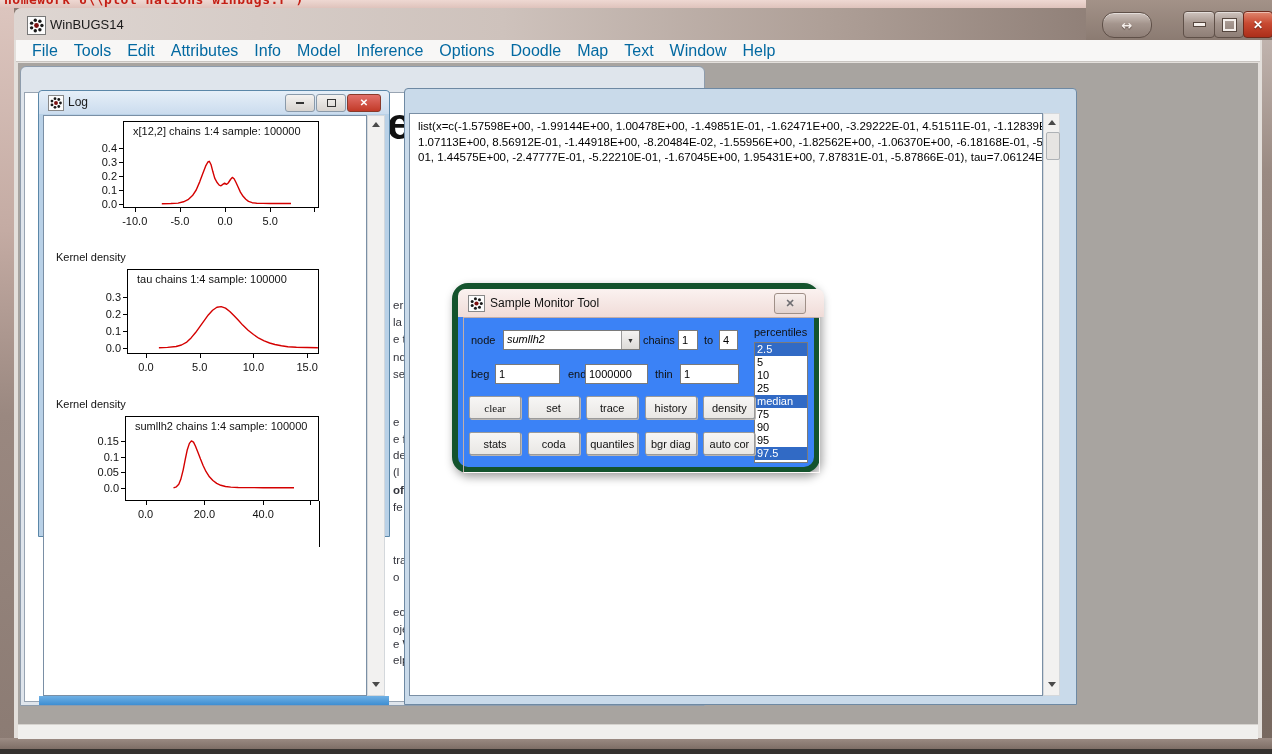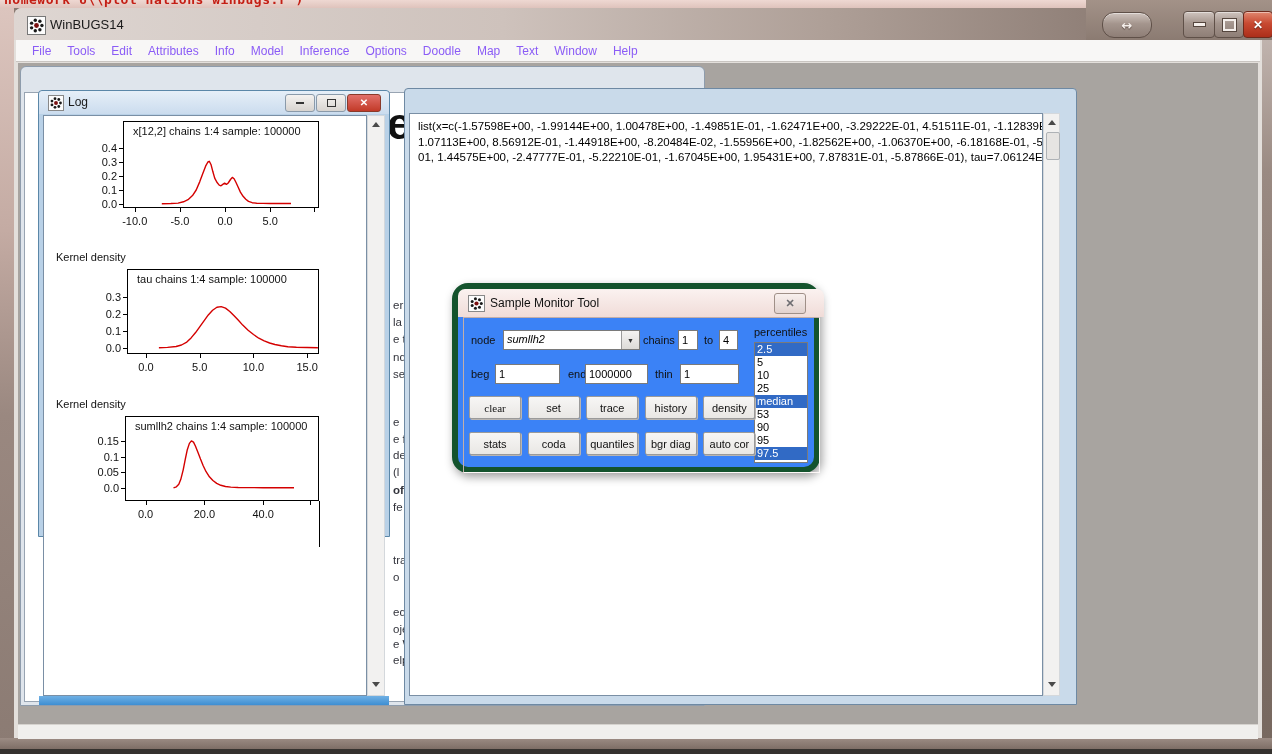--- a/index.html
+++ b/index.html
@@ -32,21 +32,21 @@
   .glyph-x{font:bold 12px/12px "Liberation Sans",sans-serif;color:#FFF;text-shadow:0 1px 1px #5A2014;}
   .glyph-arr{font:bold 13px/13px "DejaVu Sans",sans-serif;color:#F4EEEA;text-shadow:0 1px 1px #5A4A42;}
   
   #winbugs{left:14px;top:8px;width:1248px;height:730px;background:#E3DFDB;
            border-radius:8px 0 0 0;z-index:1;}
   #wb-titlebar{left:0;top:0;width:1086px;height:32px;border-radius:8px 0 0 0;
            background:linear-gradient(to right,#DED6D2,#CEC2BC 45%,#AE9F97 75%,#8F7F77 100%);}
   #wb-title{left:36px;top:9px;font-size:13px;color:#1A1A1A;}
   #wb-menubar{left:2px;top:32px;width:1244px;height:22px;background:#F8F7F6;
            border-bottom:1px solid #C9C5C1;display:flex;align-items:center;padding-left:8px;box-sizing:border-box;}
-  .menu-item{font-size:12px;color:#8b5cf6;padding:2px 8px;}
+  .menu-item{font-size:16px;color:#0369a1;padding:2px 8px;}
   #wb-client{left:4px;top:55px;width:1240px;height:661px;background:#A8A4A0;}
   #wb-statusbar{left:4px;top:716px;width:1240px;height:14px;background:#F0EFED;border-top:1px solid #D5D2CE;}
   
   #licence{left:20px;top:66px;width:685px;height:640px;z-index:2;
            background:#DFE5EC;border:1px solid #8E9CAC;border-radius:6px 6px 0 0;box-sizing:border-box;}
   #licence-titlebar{left:0;top:0;width:683px;height:25px;border-radius:6px 6px 0 0;
            background:linear-gradient(#EDF1F5,#D8E0EA);}
   #licence-title{left:11px;top:6px;font-size:12px;color:#3A3A3A;}
   #licence-content{left:3px;top:25px;width:677px;height:610px;background:#FFF;border:1px solid #98A4B2;box-sizing:border-box;overflow:hidden;position:absolute;}
   .bigletter{font:bold 44px/50px "Liberation Sans",sans-serif;color:#101010;}
@@ -355,21 +355,21 @@
     <input class="fld" style="left: 220px; top: 41px; width: 20px; height: 20px;" readonly="" value="1">
     <div class="dlg-label" style="left:246px;top:45px;">to</div>
     <input class="fld" style="left: 261px; top: 41px; width: 19px; height: 20px;" readonly="" value="4">
     <div class="dlg-label" style="left:296px;top:37px;">percentiles</div>
     <div class="abs" id="plist">
         <div class="pitem sel">2.5</div>
         <div class="pitem">5</div>
         <div class="pitem">10</div>
         <div class="pitem">25</div>
         <div class="pitem sel">median</div>
-        <div class="pitem">53</div>
+        <div class="pitem">75</div>
         <div class="pitem">90</div>
         <div class="pitem">95</div>
         <div class="pitem sel">97.5</div>
       </div>
 
     <div class="dlg-label" style="left:13px;top:79px;">beg</div>
     <input class="fld" style="left: 37px; top: 75px; width: 65px; height: 20px;" readonly="" value="1">
     <div class="dlg-label" style="left:110px;top:79px;">end</div>
     <input class="fld" style="left: 127px; top: 75px; width: 63px; height: 20px;" readonly="" value="1000000">
     <div class="dlg-label" style="left:197px;top:79px;">thin</div>

